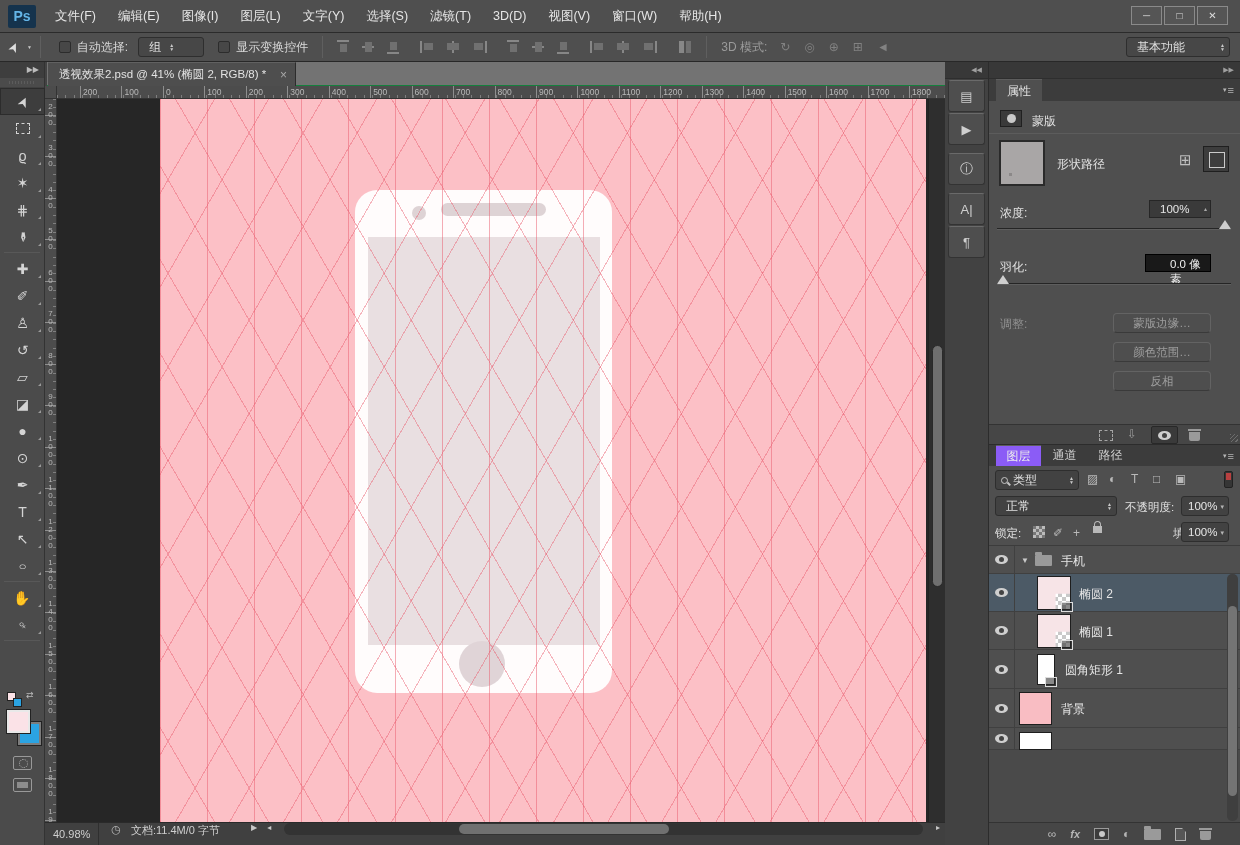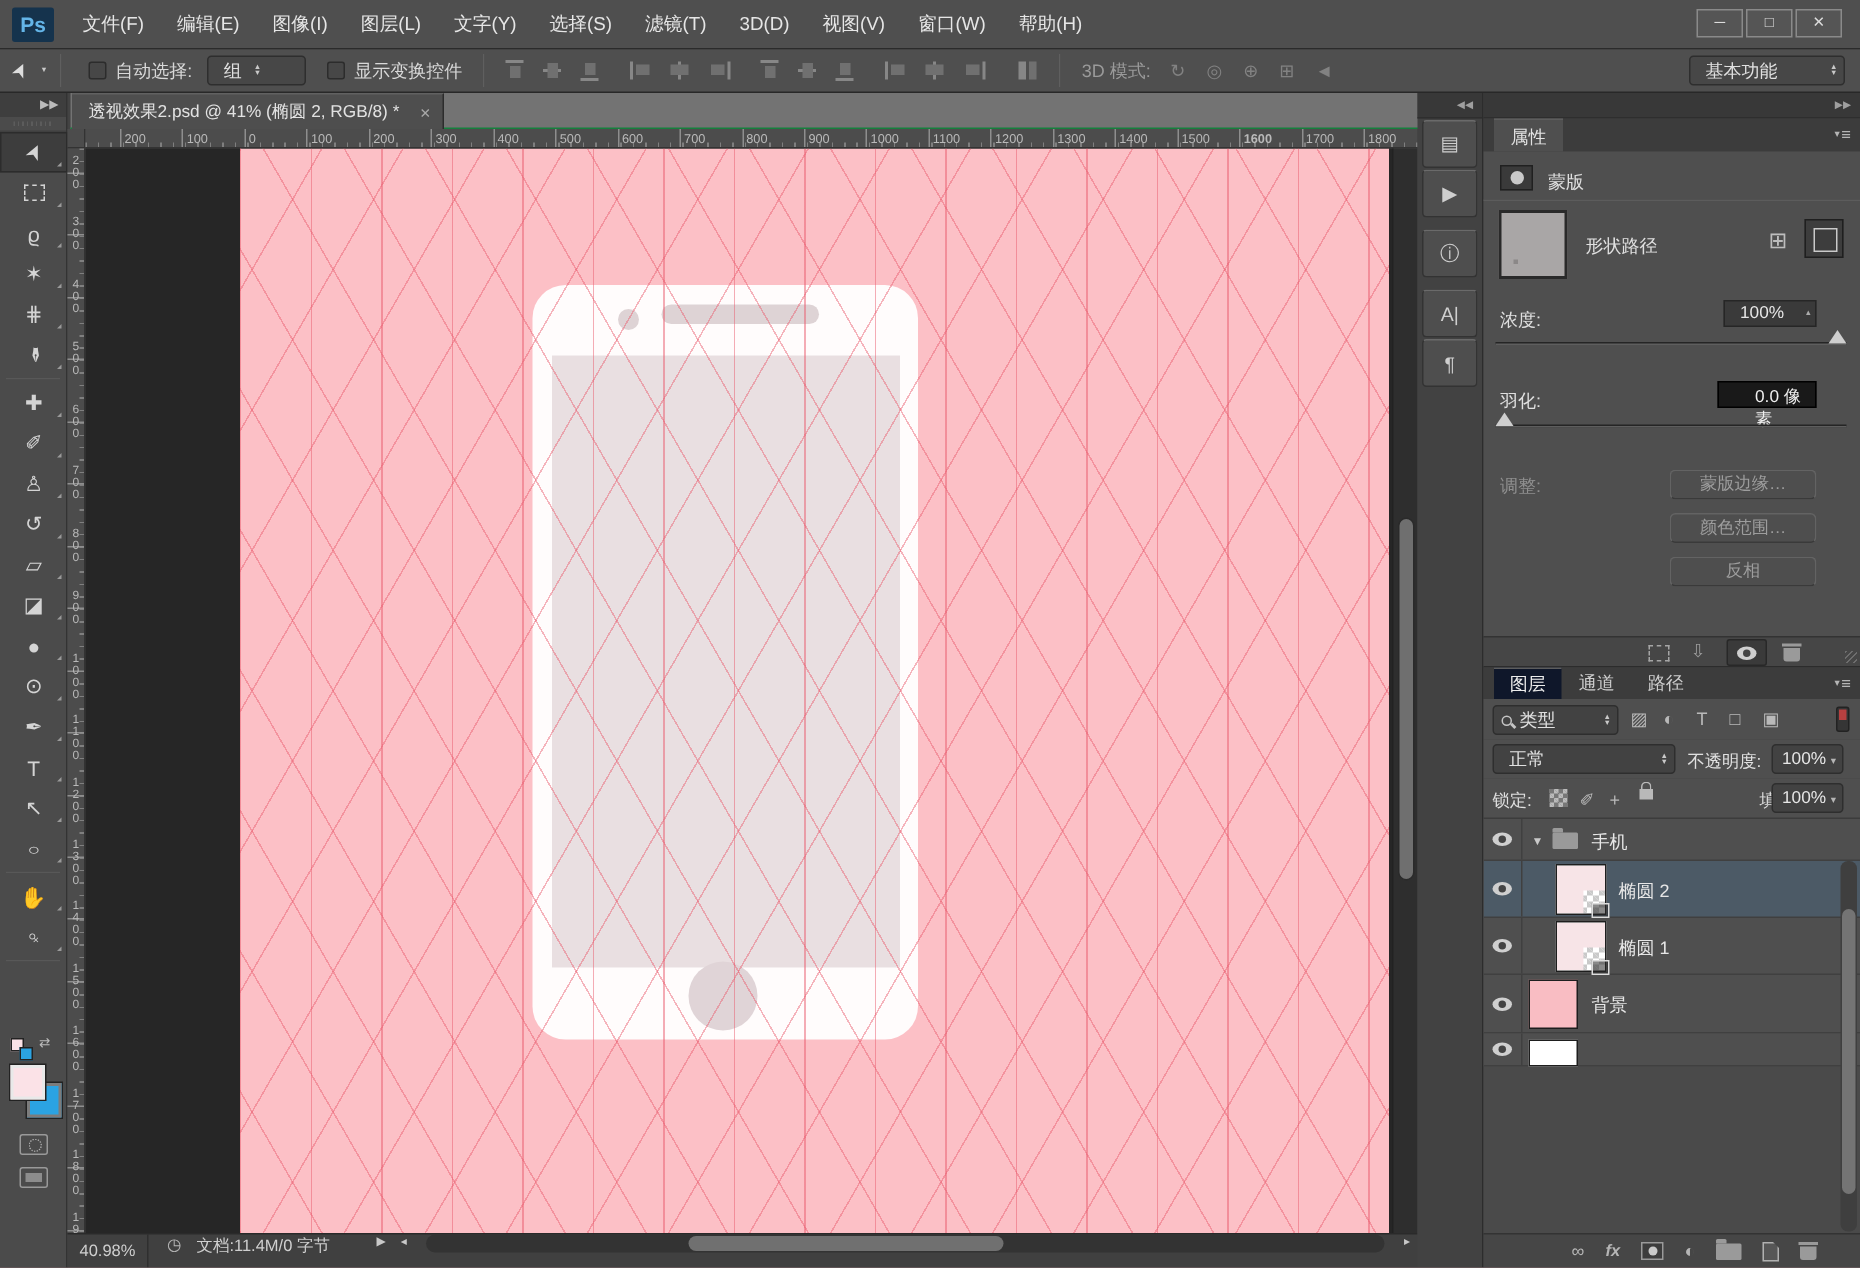--- a/index.html
+++ b/index.html
@@ -156,21 +156,21 @@
   .trash { position:relative; width:11px; height:12px; }
   .trash::before { content:""; position:absolute; left:0; top:3px; width:11px; height:9px; background:#9a9a9a; border-radius:0 0 2px 2px; }
   .trash::after { content:""; position:absolute; left:-1px; top:0; width:13px; height:2px; background:#9a9a9a; }
   #props-trash { position:absolute; left:200px; top:4px; }
   #props-grip { position:absolute; right:2px; bottom:2px; width:8px; height:8px;
     background:repeating-linear-gradient(135deg,#6d6d6d 0 1px,transparent 1px 3px); }
 
   
   #layers-tabrow { position:absolute; left:989px; top:445px; width:251px; height:21px; background:#3c3c3c; }
   .ltab { position:absolute; top:0; width:45px; height:21px; color:#cfcfcf; text-align:center; line-height:21px; font-size:12px; }
-  .ltab.active { background:#0f172a; border-top:1px solid #5d5d5d; color:#ececec; }
+  .ltab.active { background:#8b5cf6; border-top:1px solid #5d5d5d; color:#ececec; }
   #layers-filter { position:absolute; left:989px; top:466px; width:251px; height:27px; background:#4f4f4f; }
   #type-select { position:absolute; left:6px; top:4px; width:84px; height:20px; background:#424242; border:1px solid #2e2e2e;
     border-radius:3px; display:flex; align-items:center; padding:0 4px 0 5px; }
   .search-gl { position:relative; width:7px; height:7px; border:1.5px solid #c5c5c5; border-radius:50%; margin-right:5px; flex:none; }
   .search-gl::after { content:""; position:absolute; left:5px; top:5px; width:4px; height:1.5px; background:#c5c5c5; transform:rotate(45deg); }
   .filter-ic { position:absolute; top:6px; color:#b9b9b9; font-size:12px; }
   #filter-toggle { position:absolute; right:7px; top:5px; width:9px; height:17px; background:#353535; border:1px solid #222; border-radius:2px; }
   #filter-toggle::after { content:""; position:absolute; left:1px; top:1px; width:5px; height:7px; background:#b84040; }
   #layers-blend { position:absolute; left:989px; top:493px; width:251px; height:26px; background:#4f4f4f; }
   #blend-select { position:absolute; left:6px; top:3px; width:122px; height:20px; background:#424242; border:1px solid #2e2e2e;
@@ -451,21 +451,21 @@
       <div class="hrl" style="left: 564.85px;">1100</div>
       <div class="hrt" style="left: 603.3px;"></div>
       <div class="hrl" style="left: 606.3px;">1200</div>
       <div class="hrt" style="left: 644.75px;"></div>
       <div class="hrl" style="left: 647.75px;">1300</div>
       <div class="hrt" style="left: 686.2px;"></div>
       <div class="hrl" style="left: 689.2px;">1400</div>
       <div class="hrt" style="left: 727.65px;"></div>
       <div class="hrl" style="left: 730.65px;">1500</div>
       <div class="hrt" style="left: 769.1px;"></div>
-      <div class="hrl" style="left: 772.1px; font-weight: bold;">1600</div>
+      <div class="hrl" style="left: 772.1px;">1600</div>
       <div class="hrt" style="left: 810.55px;"></div>
       <div class="hrl" style="left: 813.55px;">1700</div>
       <div class="hrt" style="left: 852px;"></div>
       <div class="hrl" style="left: 855px;">1800</div>
     </div>
   <div id="vruler">
       <div class="vrt" style="top: 16px;"></div>
       <div class="vrl" style="top: 4px;">
         <div>2</div>
         <div>0</div>
@@ -733,20 +733,29 @@
         <div class="thumb checkered" style="left: 48px; top: 2px; width: 34px; height: 34px;">
           <div class="shapefill"></div>
           <div class="frame-ov"></div>
         </div>
         <div class="lname" style="left: 90px; top: 12px;">椭圆 1</div>
       </div>
       <div class="lrow" style="height: 39px;">
         <div class="eyecell">
           <div class="eye"></div>
         </div>
+        <div class="thumb" style="left: 48px; top: 4px; width: 18px; height: 31px; background: rgb(255, 255, 255);">
+          <div class="frame-ov"></div>
+        </div>
+        <div class="lname" style="left: 76px; top: 12px;">圆角矩形 1</div>
+      </div>
+      <div class="lrow" style="height: 39px;">
+        <div class="eyecell">
+          <div class="eye"></div>
+        </div>
         <div class="thumb" style="left: 30px; top: 3px; width: 33px; height: 33px; background: rgb(249, 189, 195);"></div>
         <div class="lname" style="left: 72px; top: 12px;">背景</div>
       </div>
       <div class="lrow" style="height: 22px;">
         <div class="eyecell">
           <div class="eye"></div>
         </div>
         <div class="thumb" style="left: 30px; top: 4px; width: 33px; height: 18px; background: rgb(255, 255, 255);"></div>
       </div>
       <div id="layers-scroll">

